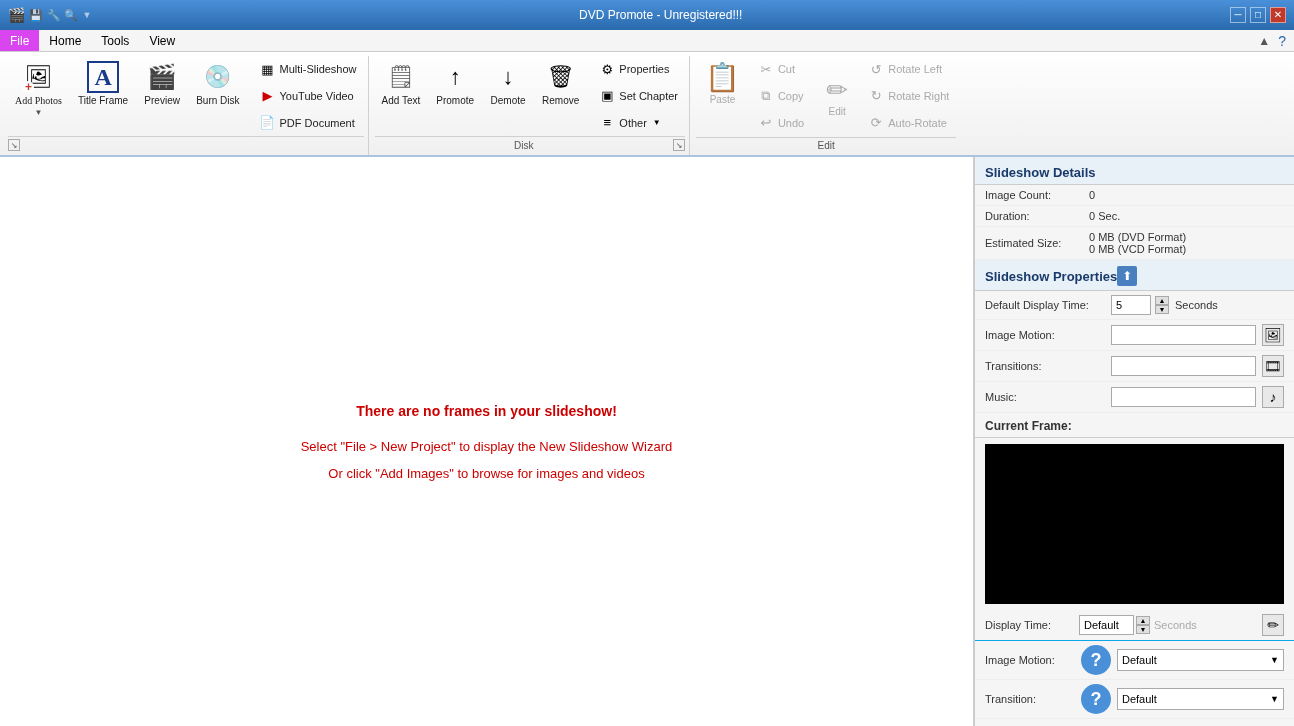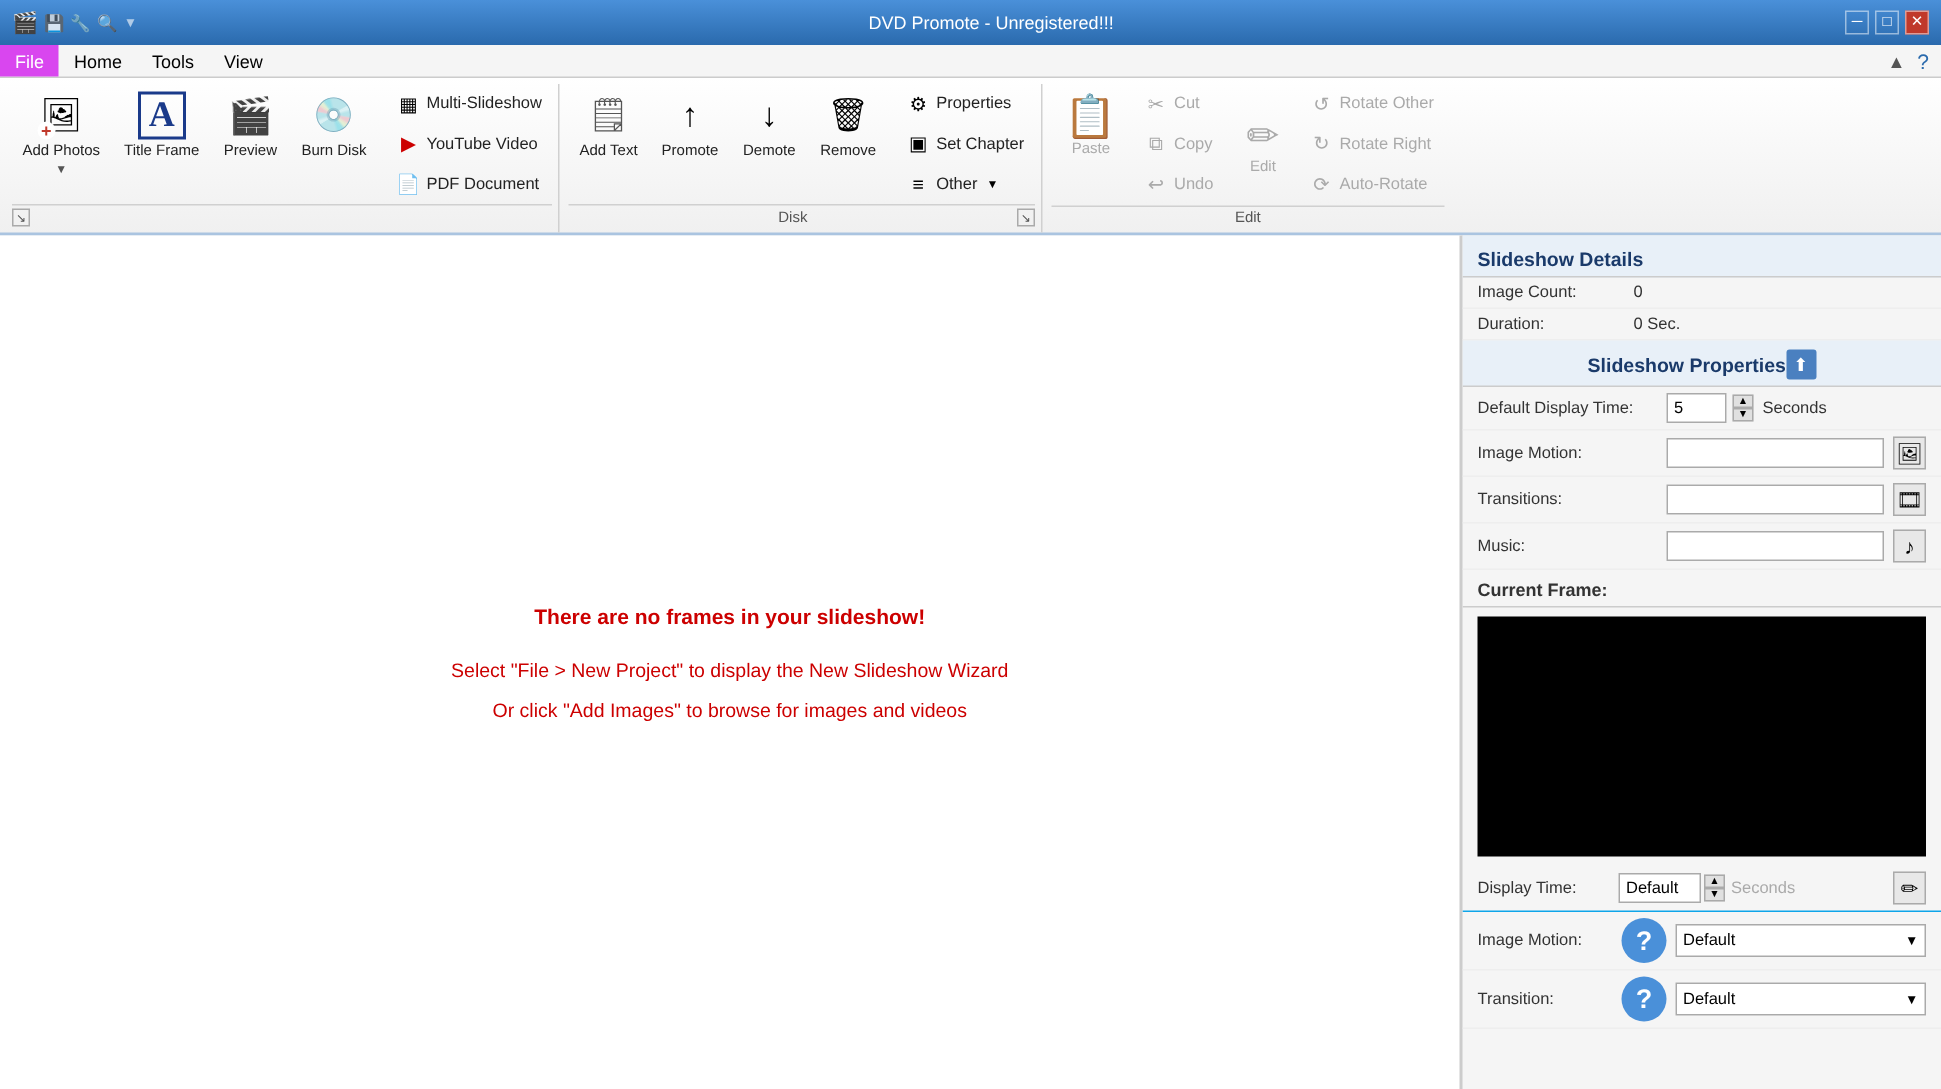--- a/index.html
+++ b/index.html
@@ -214,21 +214,21 @@
       min-width: 100px;
     }
     .panel-value {
       color: #333;
       font-size: 11px;
     }
 
     .slideshow-props-header {
       display: flex;
       align-items: center;
-      justify-content: center;
+      justify-content: flex-start;
       padding: 6px 10px 4px 10px;
       border-bottom: 1px solid #ccc;
       background: #e8f0f8;
     }
     .slideshow-props-title {
       font-size: 13px;
       font-weight: bold;
       color: #1a3a6a;
     }
     .props-expand-btn {
@@ -419,21 +419,21 @@
 <div class="ribbon">
 
   <div class="ribbon-group">
     <div class="ribbon-group-content">
 
       <div class="add-photos-btn">
         <div style="position:relative;width:32px;height:32px;display:flex;align-items:center;justify-content:center;">
           <span style="font-size:22px;">🖼</span>
           <span style="position:absolute;bottom:0;left:0;font-size:12px;color:#c0392b;font-weight:bold;background:white;border-radius:50%;width:12px;height:12px;display:flex;align-items:center;justify-content:center;line-height:1;">+</span>
         </div>
-        <span style="font-size:10px;color:#222;text-align:right;">Add Photos</span>
+        <span style="font-size:10px;color:#222;text-align:right;font-family:Liberation Serif, serif;">Add Photos</span>
         <span style="font-size:8px;color:#555;">▼</span>
       </div>
 
       <div class="ribbon-btn">
         <div class="btn-icon" style="color:#1a3a8a;font-size:24px;font-family:serif;font-weight:bold;border:2px solid #1a3a8a;width:32px;height:32px;display:flex;align-items:center;justify-content:center;">A</div>
         <span class="btn-label">Title Frame</span>
       </div>
 
       <div class="ribbon-btn">
         <div class="btn-icon" style="font-size:24px;">🎬</div>
@@ -536,21 +536,21 @@
       <div class="ribbon-col" style="margin-left:4px;">
         <div class="edit-paste-btn" style="min-width:40px;">
           <div style="font-size:26px;color:#aaa;">✏</div>
           <span style="font-size:10px;color:#aaa;">Edit</span>
         </div>
       </div>
 
       <div class="ribbon-col" style="margin-left:2px;">
         <div class="ribbon-btn-small">
           <span class="btn-icon-small grayed">↺</span>
-          <span class="btn-label-small grayed">Rotate Other</span>
+          <span class="btn-label-small grayed">Rotate Left</span>
         </div>
         <div class="ribbon-btn-small">
           <span class="btn-icon-small grayed">↻</span>
           <span class="btn-label-small grayed">Rotate Right</span>
         </div>
         <div class="ribbon-btn-small">
           <span class="btn-icon-small grayed">⟳</span>
           <span class="btn-label-small grayed">Auto-Rotate</span>
         </div>
       </div>
@@ -575,20 +575,27 @@
   <div class="right-panel">
 
     <div class="panel-section-title">Slideshow Details</div>
     <div class="panel-row">
       <span class="panel-label">Image Count:</span>
       <span class="panel-value">0</span>
     </div>
     <div class="panel-row">
       <span class="panel-label">Duration:</span>
       <span class="panel-value">0 Sec.</span>
+    </div>
+    <div class="panel-row">
+      <span class="panel-label">Estimated Size:</span>
+      <div>
+        <div class="panel-value">0 MB (DVD Format)</div>
+        <div class="panel-value">0 MB (VCD Format)</div>
+      </div>
     </div>
 
     <div class="slideshow-props-header">
       <span class="slideshow-props-title">Slideshow Properties</span>
       <button class="props-expand-btn">
         <span>⬆</span>
       </button>
     </div>
 
     <div class="props-row">

